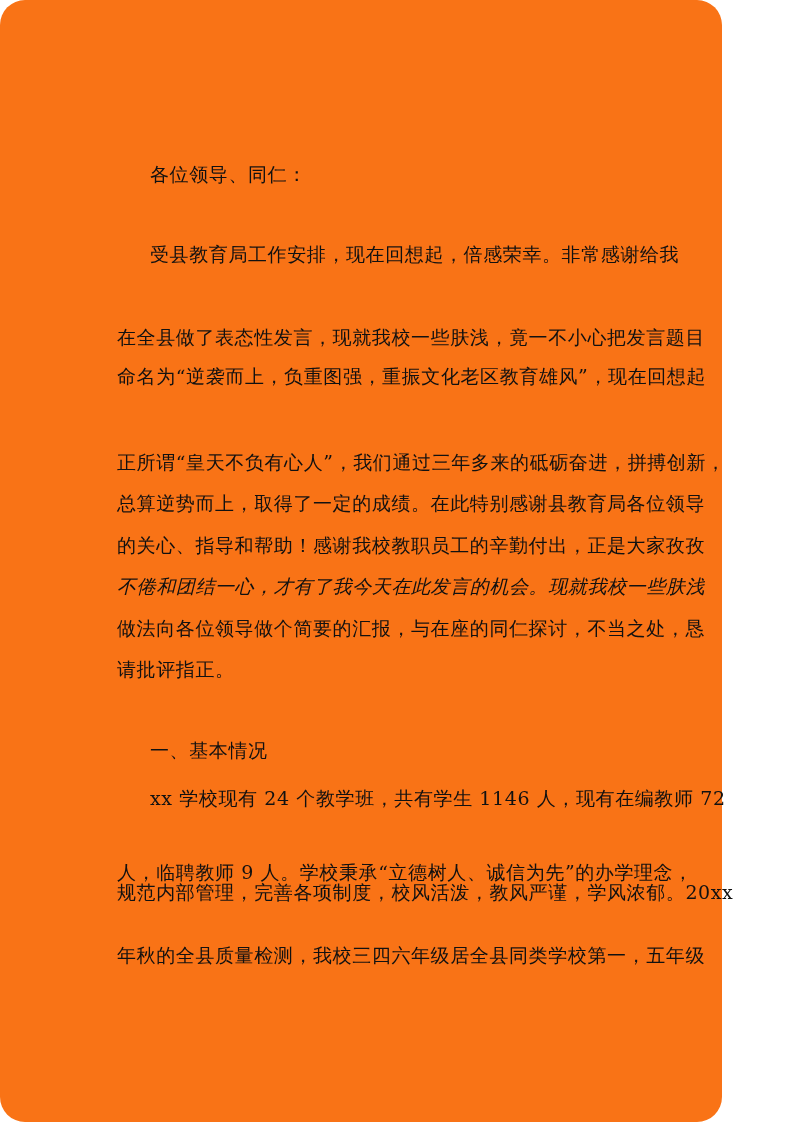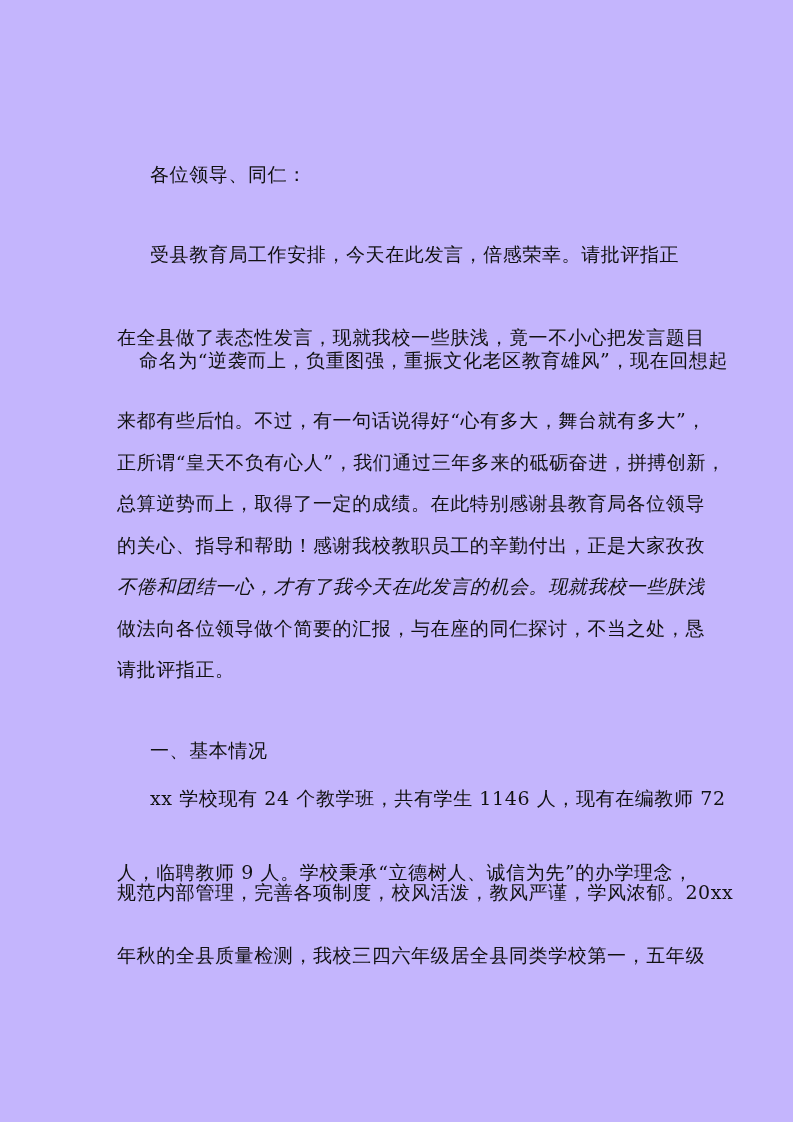--- a/index.html
+++ b/index.html
@@ -1,32 +1,31 @@
 <!DOCTYPE html>
 <html><head>
   <meta charset="utf-8">
   <style>
     html, body { margin: 0; padding: 0; background: #ffffff; }
     body { width: 793px; height: 1122px; position: relative; overflow: hidden;
            font-family: "DejaVu Serif", "Liberation Serif", serif; color: #111; }
-    .page { position: absolute; left: 0; top: 0; width: 793px; height: 1122px; background: #c4b5fd; }
+    .page { position: absolute; left: 0; top: 0; width: 722px; height: 1122px; background: #f97316; border-radius: 25px; }
     .line { position: absolute; left: 117px; width: 560px; font-size: 19px; line-height: 24px;
             white-space: nowrap; letter-spacing: 0.6px; }
     .indent { left: 150px; }
   </style>
 </head>
 <body>
 
 <div class="page">
   <div class="line indent" style="top:162px;">各位领导、同仁：</div>
 
-  <div class="line indent" style="top:242px;">受县教育局工作安排，今天在此发言，倍感荣幸。请批评指正</div>
+  <div class="line indent" style="top:242px;">受县教育局工作安排，现在回想起，倍感荣幸。非常感谢给我</div>
   <div class="line" style="top:325px;">在全县做了表态性发言，现就我校一些肤浅，竟一不小心把发言题目</div>
-  <div class="line" style="top:348px;margin-left:22px;">命名为“逆袭而上，负重图强，重振文化老区教育雄风”，现在回想起</div>
-  <div class="line" style="top:408px;">来都有些后怕。不过，有一句话说得好“心有多大，舞台就有多大”，</div>
+  <div class="line" style="top:364px;">命名为“逆袭而上，负重图强，重振文化老区教育雄风”，现在回想起</div>
   <div class="line" style="top:450px;">正所谓“皇天不负有心人”，我们通过三年多来的砥砺奋进，拼搏创新，</div>
   <div class="line" style="top:491px;">总算逆势而上，取得了一定的成绩。在此特别感谢县教育局各位领导</div>
   <div class="line" style="top:533px;">的关心、指导和帮助！感谢我校教职员工的辛勤付出，正是大家孜孜</div>
   <div class="line" style="top:574px;font-style:italic;">不倦和团结一心，才有了我今天在此发言的机会。现就我校一些肤浅</div>
   <div class="line" style="top:616px;">做法向各位领导做个简要的汇报，与在座的同仁探讨，不当之处，恳</div>
   <div class="line indent" style="top:738px;">一、基本情况</div>
 
   <div class="line" style="top:657px;">请批评指正。</div>
 
   <div class="line indent" style="top:786px;">xx 学校现有 24 个教学班，共有学生 1146 人，现有在编教师 72</div>

